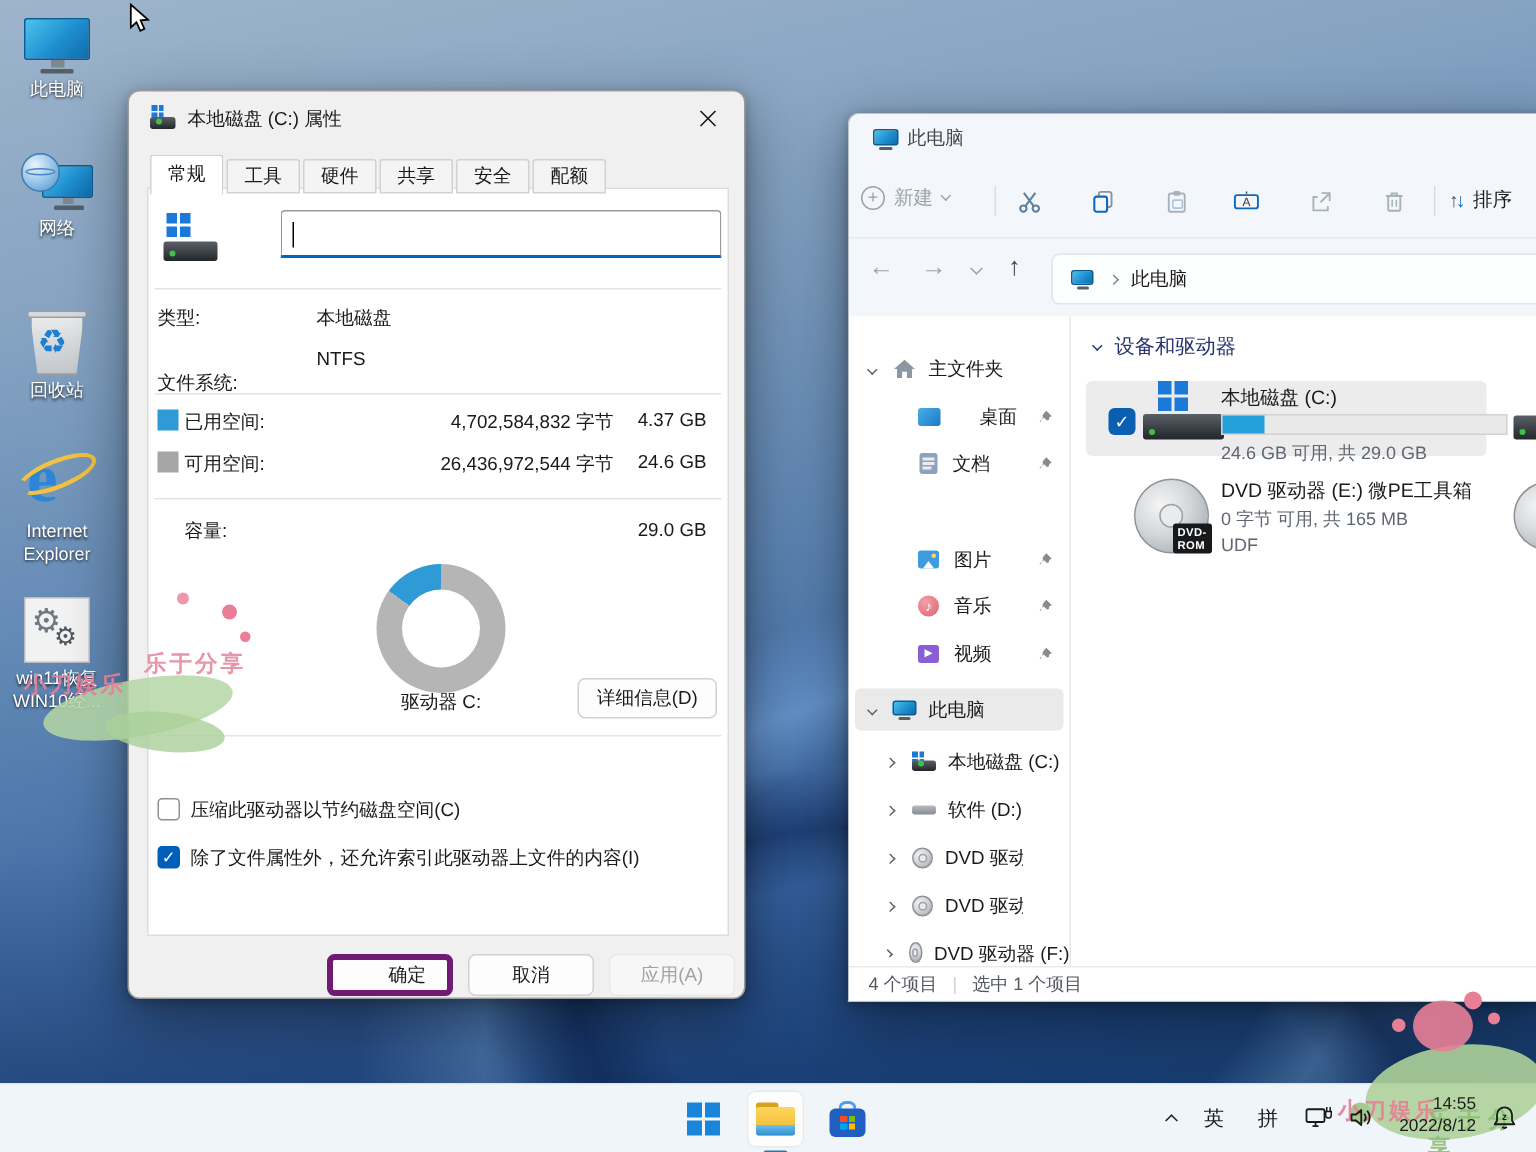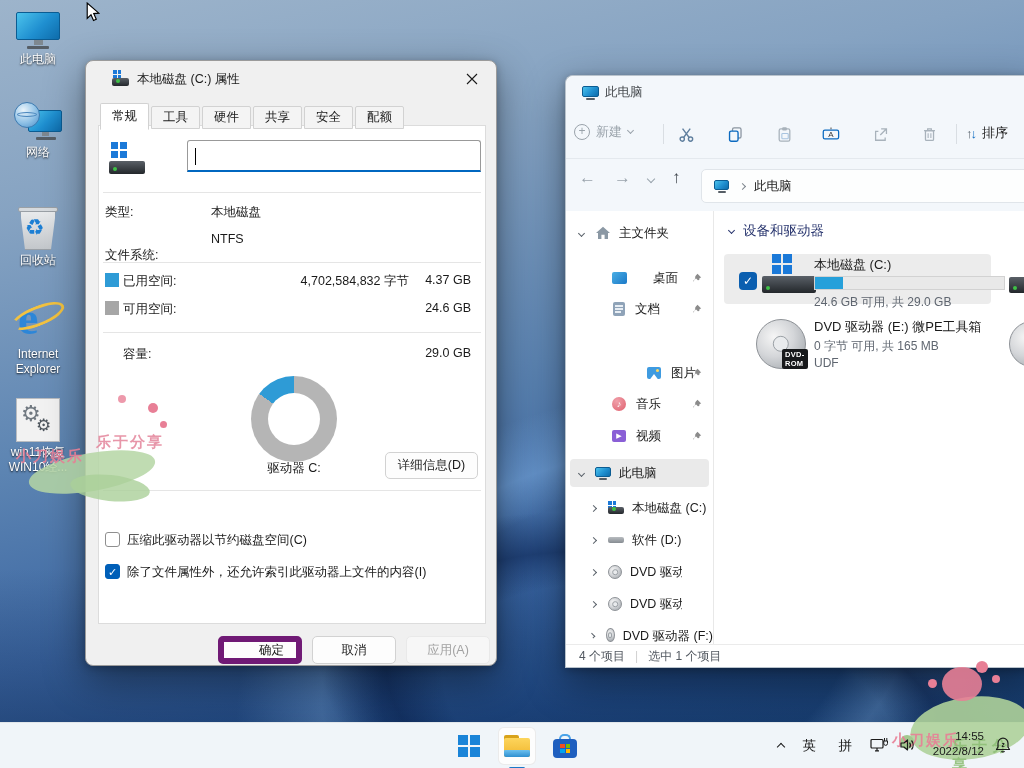--- a/index.html
+++ b/index.html
@@ -23,38 +23,38 @@
 
   
   .win-shadow{box-shadow:0 14px 40px rgba(0,0,0,.42),0 2px 8px rgba(0,0,0,.25);}
   .chev{display:inline-block;width:7px;height:7px;border-right:1.4px solid #5a626a;border-bottom:1.4px solid #5a626a;}
   .chev-down{transform:rotate(45deg);}
   .chev-right{transform:rotate(-45deg);}
   .chev-up{transform:rotate(225deg);}
 
   
   .dialog{left:85px;top:60px;width:412px;height:606px;background:#f0f0f0;border:1px solid #9b9b9b;border-radius:8px;z-index:10;}
-  .dlg-title{position:absolute;left:0;top:0;right:0;height:36px;display:flex;align-items:center;padding-left:26px;}
+  .dlg-title{position:absolute;left:0;top:0;right:0;height:36px;display:flex;align-items:center;padding-left:14px;}
   .dlg-title .txt{margin-left:8px;font-size:12.5px;}
   .dlg-close{position:absolute;right:2px;top:2px;width:44px;height:32px;display:flex;align-items:center;justify-content:center;border-top-right-radius:7px;}
   .tabstrip{position:absolute;left:14px;top:42px;display:flex;align-items:flex-end;z-index:3;}
   .tab{height:23px;padding:0 11px;background:#f4f4f4;border:1px solid #d2d2d2;border-radius:2px 2px 0 0;display:flex;align-items:center;font-size:12.5px;margin-right:2px;}
   .tab.active{height:27px;background:#fff;border-bottom:1px solid #fff;margin-bottom:-1px;z-index:4;}
   .page{position:absolute;left:12px;top:64px;width:388px;height:499px;background:#fff;border:1px solid #dcdcdc;z-index:2;}
   .hr{position:absolute;left:4px;right:4px;height:1px;background:#e5e5e5;}
   .flabel{position:absolute;font-size:12.5px;color:#1a1a1a;}
   .fval{position:absolute;font-size:12.5px;color:#1a1a1a;}
   .sq{position:absolute;width:14px;height:14px;}
   .num{position:absolute;text-align:right;font-size:12.5px;}
   .txtfield{position:absolute;left:88px;top:14px;width:294px;height:32px;background:#fff;border:1px solid #999;border-bottom:2px solid #0067c0;border-radius:3px 3px 0 0;}
   .caret{position:absolute;left:7px;top:7px;width:1px;height:17px;background:#000;}
   .donut{position:absolute;left:152px;top:250px;width:86px;height:86px;border-radius:50%;background:conic-gradient(from 306deg,#2e9bd6 0deg 54deg,#b5b5b5 54deg 360deg);}
   .donut::after{content:"";position:absolute;left:17px;top:17px;width:52px;height:52px;border-radius:50%;background:#fff;}
   .btn{position:absolute;display:flex;align-items:center;justify-content:center;background:#fdfdfd;border:1px solid #d2d2d2;border-radius:5px;font-size:12.5px;cursor:default;}
-  .btn.default{border:6px solid #701a75;padding-left:23px;}
+  .btn.default{border:4px solid #701a75;padding-left:23px;}
   .btn.disabled{background:#f7f7f7;border-color:#e9e9e9;color:#a2a2a2;}
   .cb{position:absolute;width:15px;height:15px;border-radius:3px;border:1px solid #8f8f8f;background:#fff;}
   .cb.checked{background:#005fb8;border-color:#005fb8;color:#fff;font-size:11px;line-height:14px;text-align:center;}
   .cb-lab{position:absolute;font-size:12.5px;}
 
   
   .explorer{left:565px;top:75px;width:470px;height:593px;background:#fff;border-radius:8px 0 0 0;border:1px solid #b9c3cc;border-right:none;z-index:5;}
   .exp-chrome{position:absolute;left:0;top:0;right:0;height:135px;background:#f3f7fb;border-radius:8px 0 0 0;}
   .exp-tbar{position:absolute;left:0;top:34px;right:0;height:49px;border-bottom:1px solid #e4e9ee;}
   .tico{position:absolute;top:14px;width:20px;height:20px;display:flex;align-items:center;justify-content:center;}
@@ -229,21 +229,21 @@
     <span style="width:16px;">
       <span class="mon-scr" style="display:block;width:15px;height:10px;"></span>
       <span class="mon-base" style="display:block;width:8px;height:2px;"></span>
     </span>
     <span class="chev chev-right" style="margin:0 9px 0 10px;width:5px;height:5px;border-color:#7e868e;"></span>
     <span style="font-size:12.5px;">此电脑</span>
   </div>
 
   <div class="exp-body">
 
-    <div class="side-row" style="top:7px;">
+    <div class="side-row" style="top:20px;">
       <span class="chev chev-down" style="margin-left:13px;width:5px;height:5px;"></span>
       <svg width="16" height="14" viewBox="0 0 16 14" style="margin-left:11px;">
         <path d="M8 .8 15 7 H13 V13 H9.6 V8.8 H6.4 V13 H3 V7 H1 Z" fill="#8b98a4"></path>
       </svg>
       <span style="margin-left:8px;">主文件夹</span>
     </div>
 
     <div class="side-row" style="top:52px;">
       <span style="margin-left:46px;width:15px;height:12px;background:linear-gradient(135deg,#4aaee4,#1b79c8);border-radius:2px;"></span>
       <span style="margin-left:26px;">桌面</span>
@@ -255,21 +255,21 @@
       <span style="margin-left:47px;width:12px;height:14px;background:#8fa3b8;border-radius:2px;position:relative;">
         <span style="position:absolute;left:2px;top:3px;width:8px;height:1.5px;background:#e8eef4;"></span>
         <span style="position:absolute;left:2px;top:6px;width:8px;height:1.5px;background:#e8eef4;"></span>
         <span style="position:absolute;left:2px;top:9px;width:6px;height:1.5px;background:#e8eef4;"></span>
       </span>
       <span style="margin-left:10px;">文档</span>
       <svg class="pin" width="10" height="10" viewBox="0 0 10 10">
           <path d="M5.5.8 9.2 4.5 7.6 5.1 7.2 7 5.9 7.3 3.4 4.8 1.6 8.4 1 7.9 4 5.4 2.9 4.3 3.9 2.6z" fill="#8b8b8b"></path>
         </svg>
     </div>
-    <div class="side-row" style="top:147px;padding-left:35px;">
+    <div class="side-row" style="top:147px;">
       <span style="margin-left:46px;width:14px;height:12px;background:#3f9be0;border-radius:2px;position:relative;overflow:hidden;">
         <span style="position:absolute;left:1px;bottom:-3px;width:0;height:0;border-left:6px solid transparent;border-right:6px solid transparent;border-bottom:8px solid #fff;"></span>
         <span style="position:absolute;right:2px;top:2px;width:3px;height:3px;border-radius:50%;background:#ffd75e;"></span>
       </span>
       <span style="margin-left:10px;">图片</span>
       <svg class="pin" width="10" height="10" viewBox="0 0 10 10">
           <path d="M5.5.8 9.2 4.5 7.6 5.1 7.2 7 5.9 7.3 3.4 4.8 1.6 8.4 1 7.9 4 5.4 2.9 4.3 3.9 2.6z" fill="#8b8b8b"></path>
         </svg>
     </div>
     <div class="side-row" style="top:178px;">
@@ -440,20 +440,21 @@
 
     <div class="hr" style="top:136px;"></div>
 
     <div class="sq" style="left:6px;top:147px;background:#2e9bd6;"></div>
     <div class="flabel" style="left:24px;top:147px;">已用空间:</div>
     <div class="num" style="left:110px;top:147px;width:200px;">4,702,584,832 字节</div>
     <div class="num" style="left:312px;top:147px;width:60px;">4.37 GB</div>
 
     <div class="sq" style="left:6px;top:175px;background:#a6a6a6;"></div>
     <div class="flabel" style="left:24px;top:175px;">可用空间:</div>
+    <div class="num" style="left:110px;top:175px;width:200px;">26,436,972,544 字节</div>
     <div class="num" style="left:312px;top:175px;width:60px;">24.6 GB</div>
 
     <div class="hr" style="top:206px;"></div>
 
     <div class="flabel" style="left:24px;top:220px;">容量:</div>
     <div class="num" style="left:312px;top:220px;width:60px;">29.0 GB</div>
 
     <div class="donut"></div>
     <div class="abs" style="left:120px;top:334px;width:150px;text-align:center;font-size:12.5px;">驱动器 C:</div>
     <div class="btn" style="left:286px;top:326px;width:93px;height:27px;">详细信息(D)</div>

